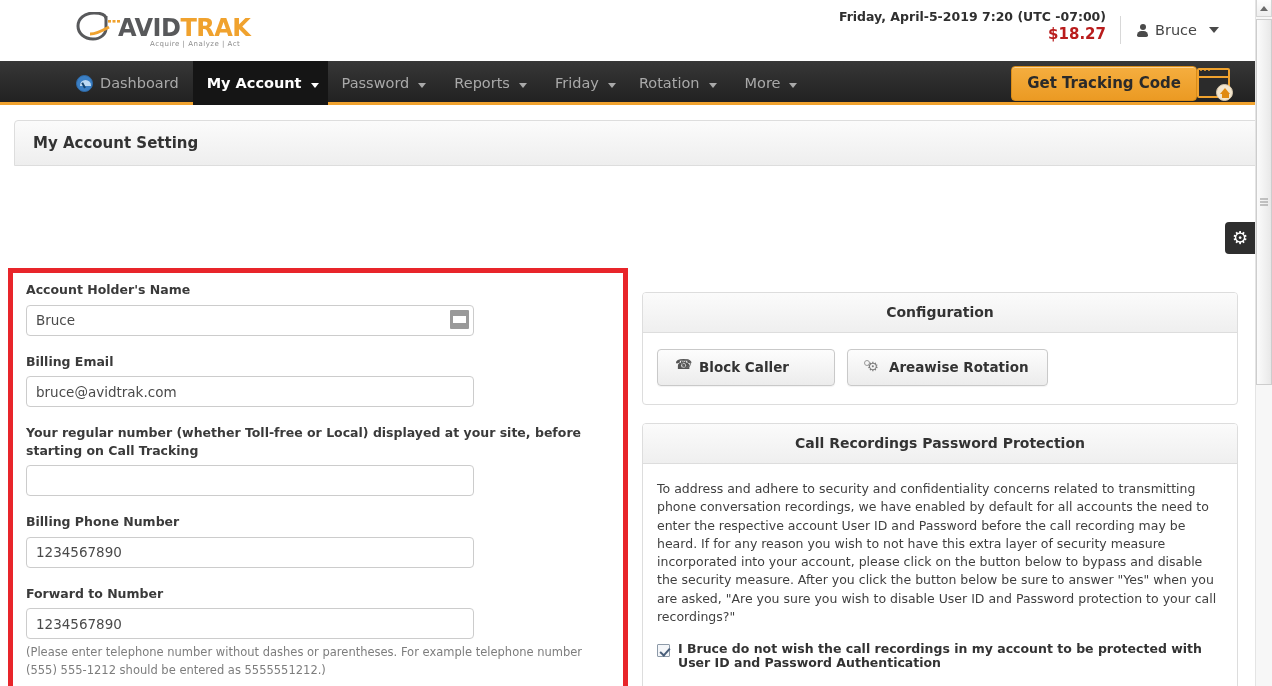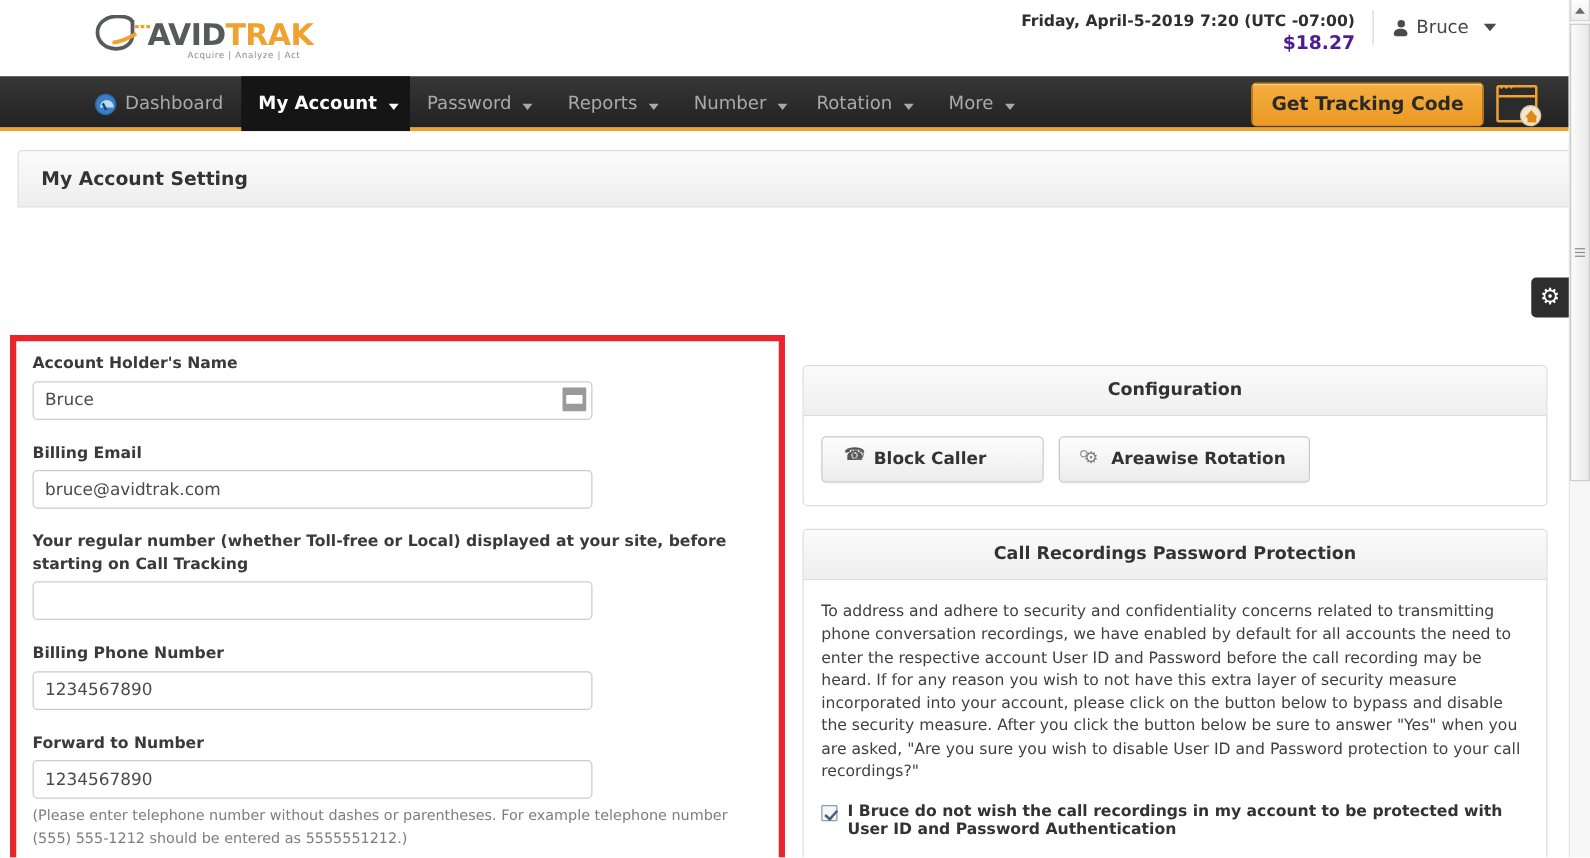--- a/index.html
+++ b/index.html
@@ -111,36 +111,36 @@
     position: absolute;
     left: 74px; top: 32px;
     font-size: 7px;
     color: #8b8b8b;
     letter-spacing: 0.5px;
     white-space: nowrap;
   }
 
   .topright {
     position: absolute;
-    right: 58px; top: 8px;
+    right: 36px; top: 8px;
     display: flex;
-    align-items: flex-start;
+    align-items: flex-end;
   }
   .dtwrap { text-align: right; padding-right: 14px; }
   .datetime {
     font-size: 12.5px;
     font-weight: bold;
     color: #2f2f2f;
     white-space: nowrap;
     line-height: 17px;
   }
   .balance {
     font-size: 15px;
     font-weight: bold;
-    color: #4c1d95;
+    color: #b91c1c;
     line-height: 19px;
   }
   .userbox {
     border-left: 1px solid #d8d8d8;
     padding: 6px 0 6px 16px;
     display: flex;
     align-items: center;
     gap: 7px;
     white-space: nowrap;
   }
@@ -212,21 +212,21 @@
     content: ""; position: absolute;
     left: 7px; top: 6px; width: 2px; height: 6px;
     background: #16456f;
     transform: rotate(-28deg);
     transform-origin: bottom center;
   }
 
   .nav-right {
     position: absolute;
     right: 25px; top: 0; height: 44px;
-    display: flex; align-items: center; gap: 10px;
+    display: flex; align-items: center; 
   }
   .tracking-btn {
     background: linear-gradient(to bottom, #f5ae3f, #eb9a23);
     border: 1px solid #d98c18;
     border-radius: 4px;
     padding: 7px 15px 8px;
     font-size: 15px;
     font-weight: bold;
     color: #2a2a2a;
     cursor: pointer;
@@ -560,21 +560,21 @@
           <span>Password</span>
           <span class="caret-light"></span>
         </div>
 
         <div class="nav-item">
           <span>Reports</span>
           <span class="caret-light"></span>
         </div>
 
         <div class="nav-item tight">
-          <span>Number</span>
+          <span>Friday</span>
           <span class="caret-light"></span>
         </div>
 
         <div class="nav-item">
           <span>Rotation</span>
           <span class="caret-light"></span>
         </div>
 
         <div class="nav-item">
           <span>More</span>

